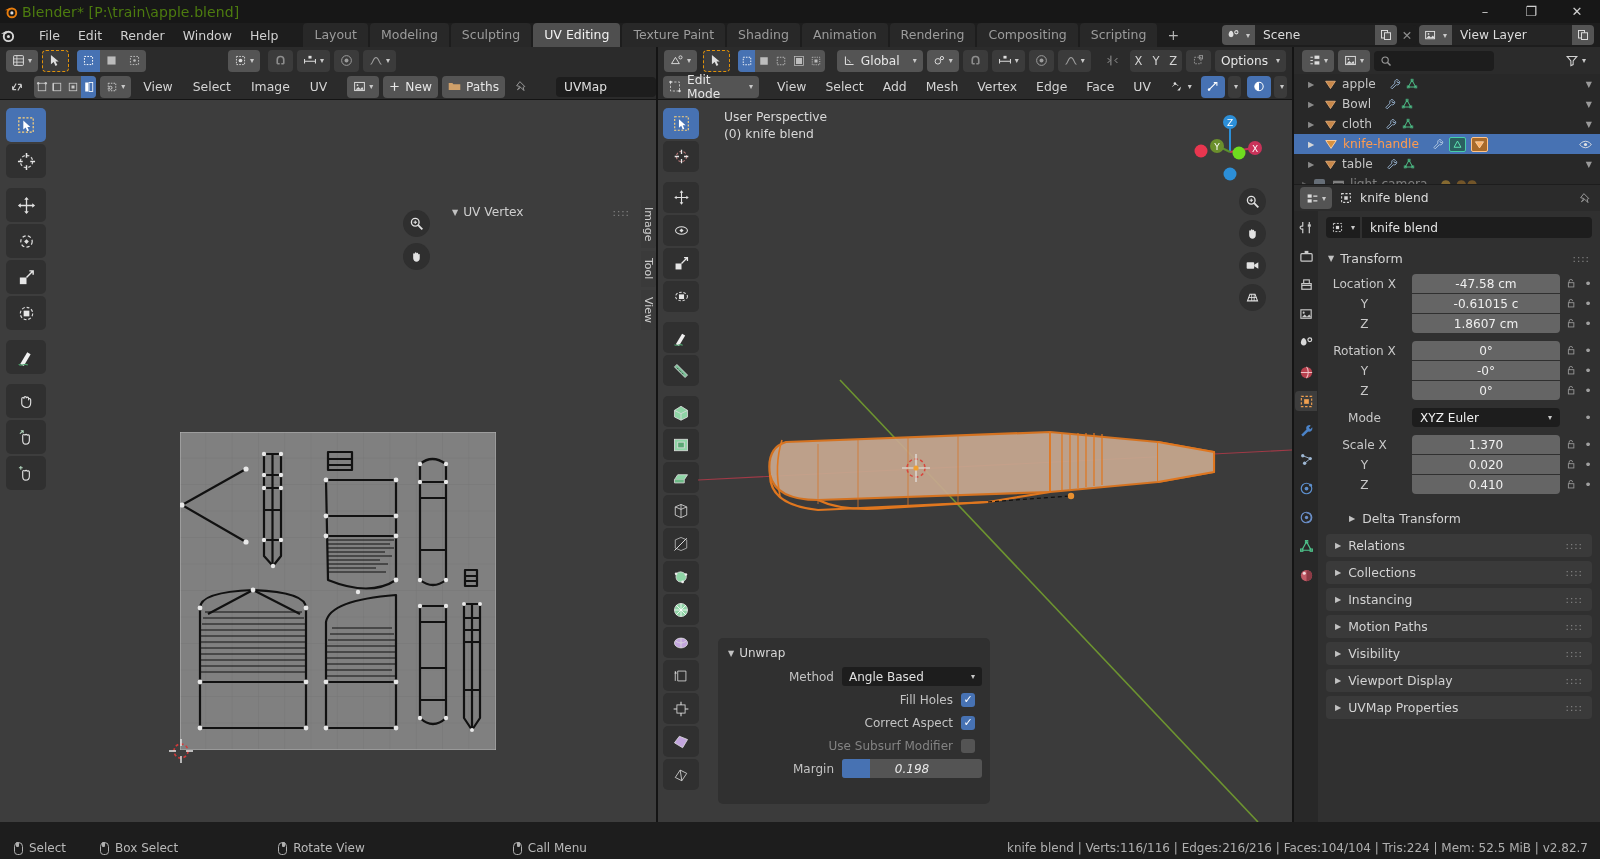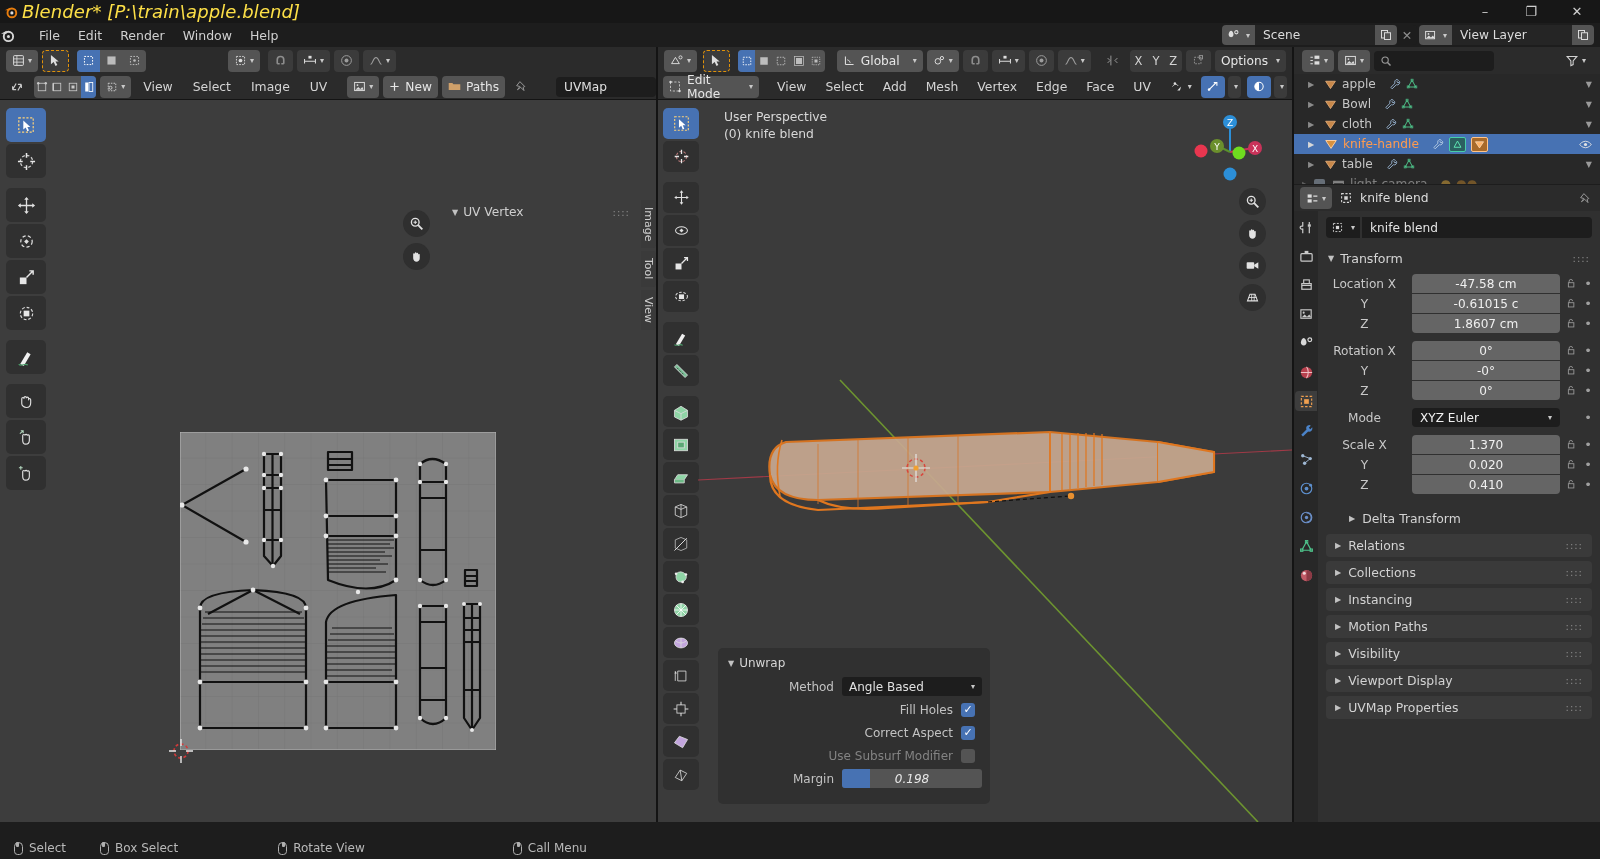--- a/index.html
+++ b/index.html
@@ -4,21 +4,21 @@
 <style>
   * { box-sizing: border-box; margin:0; padding:0; }
   html,body { width:1600px; height:859px; overflow:hidden; background:#1d1d1d;
     font-family:"DejaVu Sans", sans-serif; }
   body { position:relative; font-size:12.5px; color:#e2e2e2; }
 
   
   #titlebar { position:absolute; left:0; top:0; width:1600px; height:23px;
     background:#171717; display:flex; align-items:center; }
   #titlebar .tb-icon { width:22px; display:flex; justify-content:center; align-items:center; }
-  #titlebar .tb-title { font-size:18px; color:#fde047; letter-spacing:.1px;font-style:italic; }
+  #titlebar .tb-title { font-size:14px; color:#4d7c0f; letter-spacing:.1px; }
   #titlebar .tb-win { margin-left:auto; display:flex; height:23px; }
   #titlebar .tb-win div { width:46px; display:flex; align-items:center; justify-content:center;
      font-size:13px; color:#cfcfcf; }
 
   
   #topbar { position:absolute; left:0; top:23px; width:1600px; height:24px;
     background:#1d1d1d; display:flex; align-items:center; }
   .blender-logo { width:30px; text-align:center; }
   .menu-item { padding:3px 9px; font-size:12.5px; color:#d0d0d0; border-radius:3px; }
   .ws-tabs { display:flex; align-items:center; margin-left:16px; height:24px; }
@@ -194,20 +194,33 @@
         <circle cx="9" cy="9" r="1.6" fill="#d8d8d8"></circle>
         <path d="M1 6 L7 3 L7 6 Z" fill="#d8d8d8"></path>
       </svg>
   </div>
   <div class="menu-item">File</div>
   <div class="menu-item">Edit</div>
   <div class="menu-item">Render</div>
   <div class="menu-item">Window</div>
   <div class="menu-item">Help</div>
 
+  <div class="ws-tabs">
+    <div class="ws-tab">Layout</div>
+    <div class="ws-tab">Modeling</div>
+    <div class="ws-tab">Sculpting</div>
+    <div class="ws-tab active">UV Editing</div>
+    <div class="ws-tab">Texture Paint</div>
+    <div class="ws-tab">Shading</div>
+    <div class="ws-tab">Animation</div>
+    <div class="ws-tab">Rendering</div>
+    <div class="ws-tab">Compositing</div>
+    <div class="ws-tab">Scripting</div>
+    <div class="ws-plus">+</div>
+  </div>
 
   <div class="scene-block">
     <div class="id-box">
       <div class="id-drop">
         <svg width="13" height="13" viewBox="0 0 16 16">
             <path d="M5 2c1.5 0 3 2.5 3 5a3 3 0 1 1-6 0c0-2.5 1.5-5 3-5z" fill="#ddd"></path>
             <circle cx="11.5" cy="4" r="2" fill="none" stroke="#ddd" stroke-width="1.3"></circle>
           </svg>
         <span class="chev">▾</span>
       </div>
@@ -950,21 +963,21 @@
     <div class="op-row">
       <div class="op-lbl" style="flex:1;">Correct Aspect</div>
       <div class="op-check">✓</div>
       <div style="width:7px"></div>
     </div>
     <div class="op-row">
       <div class="op-lbl dim" style="flex:1;">Use Subsurf Modifier</div>
       <div class="op-check off"></div>
       <div style="width:7px"></div>
     </div>
-    <div class="op-row" style="margin-bottom:8px;">
+    <div class="op-row" style="margin-bottom:18px;">
       <div class="op-lbl">Margin</div>
       <div class="op-slider">
         <div class="fill" id="margin-fill" style="width: 19.8%;"></div>
         <span>0.198</span>
       </div>
     </div>
   </div>
 </div>
 
 <div class="vsplit" style="left:1292px;"></div>
@@ -1429,13 +1442,14 @@
         <i class="m"></i>
       </span>
     <span>Rotate View</span>
   </div>
   <div class="sb-item" style="margin-left:148px;">
     <span class="mouse">
         <i class="r"></i>
       </span>
     <span>Call Menu</span>
   </div>
+  <div class="sb-right">knife blend | Verts:116/116 | Edges:216/216 | Faces:104/104 | Tris:224 | Mem: 52.5 MiB | v2.82.7</div>
 </div>
 
 </body></html>

